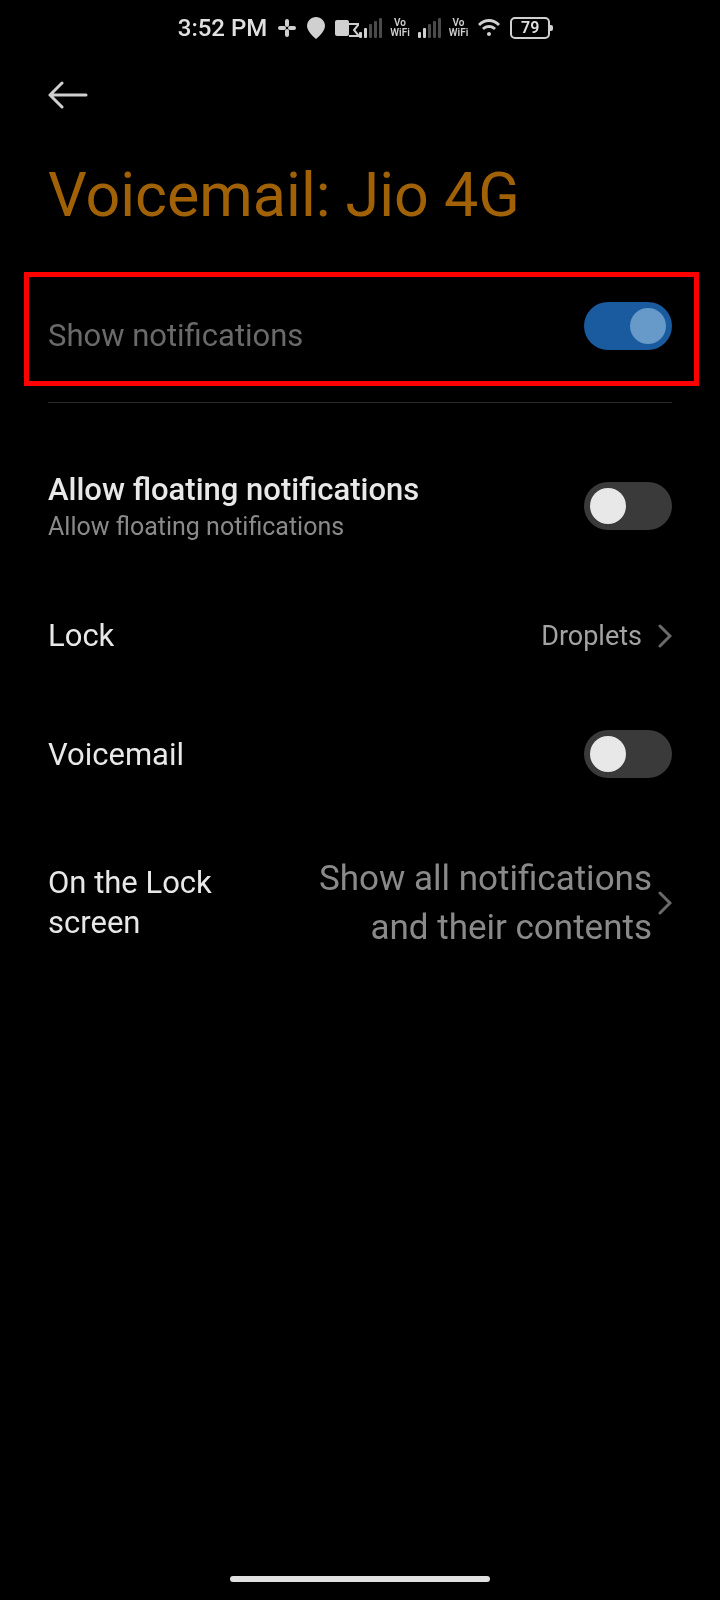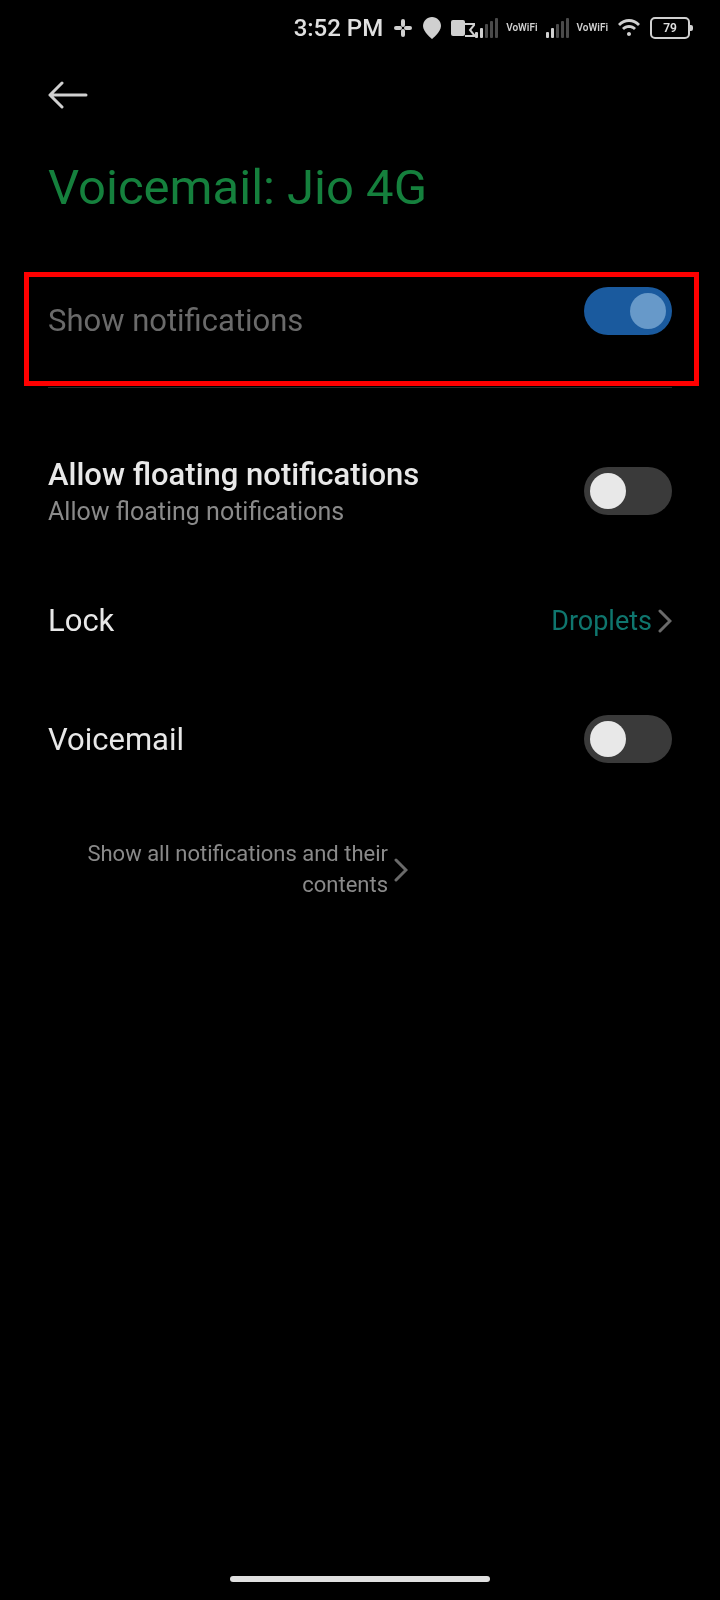--- a/index.html
+++ b/index.html
@@ -12,21 +12,21 @@
       height: 1600px;
       background: #000;
       font-family: -apple-system, Roboto, sans-serif;
       color: #fff;
       position: relative;
       overflow: hidden;
     }
     .status-bar {
       height: 55px;
       display: flex;
-      justify-content: flex-end;
+      justify-content: center;
       align-items: center;
       padding: 0 30px;
       font-size: 24px;
       font-weight: 500;
       color: #e0e0e0;
       margin-left: 8px;
     }
     .status-left {
       display: flex;
       align-items: center;
@@ -39,23 +39,23 @@
     }
     .status-icon {
       display: inline-flex;
       align-items: center;
     }
     .back-btn {
       padding: 25px 48px 15px;
     }
     .page-title {
       padding: 30px 48px 20px;
-      font-size: 49px;
+      font-size: 61px;
       font-weight: 400;
-      color: #15803d;
+      color: #a16207;
     }
     .highlight-box {
       position: absolute;
       border: 5px solid #ff0000;
       left: 24px;
       top: 272px;
       width: 675px;
       height: 114px;
       pointer-events: none;
       z-index: 10;
@@ -75,34 +75,35 @@
       font-weight: 400;
       color: #e8e8e8;
     }
     .setting-sublabel {
       font-size: 25px;
       color: #8a8a8a;
       margin-top: 4px;
     }
     .setting-value {
       font-size: 27px;
-      color: #0f766e;
+      color: #a3a3a3;
+      margin-right: 10px;
     }
     .setting-value-box {
       display: flex;
       align-items: center;
       gap: 6px;
     }
     .setting-left {
       flex: 1;
     }
     .setting-right-text {
       text-align: right;
       max-width: 340px;
-      font-size: 22px;
+      font-size: 35px;
       color: #8a8a8a;
       line-height: 1.4;
     }
     .toggle {
       width: 88px;
       height: 48px;
       border-radius: 24px;
       position: relative;
       cursor: pointer;
     }
@@ -146,21 +147,21 @@
       color: #e8e8e8;
       max-width: 200px;
       line-height: 1.3;
     }
     .allow-row .setting-label {
       font-size: 31px;
       font-weight: 500;
     }
     .vowifi {
       display: inline-flex;
-      flex-direction: row;
+      flex-direction: column;
       align-items: center;
       font-size: 10px;
       line-height: 1;
       font-weight: 600;
       color: #d0d0d0;
     }
     .signal-bars {
       display: inline-flex;
       align-items: flex-end;
       gap: 2px;
@@ -176,21 +177,21 @@
     }
     .battery {
       width: 40px;
       height: 22px;
       border: 2px solid #d0d0d0;
       border-radius: 5px;
       position: relative;
       display: flex;
       align-items: center;
       justify-content: center;
-      font-size: 12px;
+      font-size: 16px;
       font-weight: 600;
     }
     .battery::after {
       content: '';
       position: absolute;
       right: -5px;
       top: 6px;
       width: 3px;
       height: 6px;
       background: #d0d0d0;
@@ -316,20 +317,21 @@
 </div>
 
 <div class="setting-row">
   <div class="setting-label">Voicemail</div>
   <div class="toggle off">
     <div class="toggle-knob"></div>
   </div>
 </div>
 
 <div class="setting-row lock-row" style="padding-top:48px">
+  <div class="lock-label">On the Lock screen</div>
   <div class="setting-value-box">
     <div class="setting-right-text">Show all notifications and their contents</div>
     <span class="chevron">
       <svg width="14" height="24" viewBox="0 0 14 24">
           <path stroke="#6a6a6a" stroke-width="3" fill="none" stroke-linecap="round" d="M2 2 L12 12 L2 22"></path>
         </svg>
     </span>
   </div>
 </div>
 

